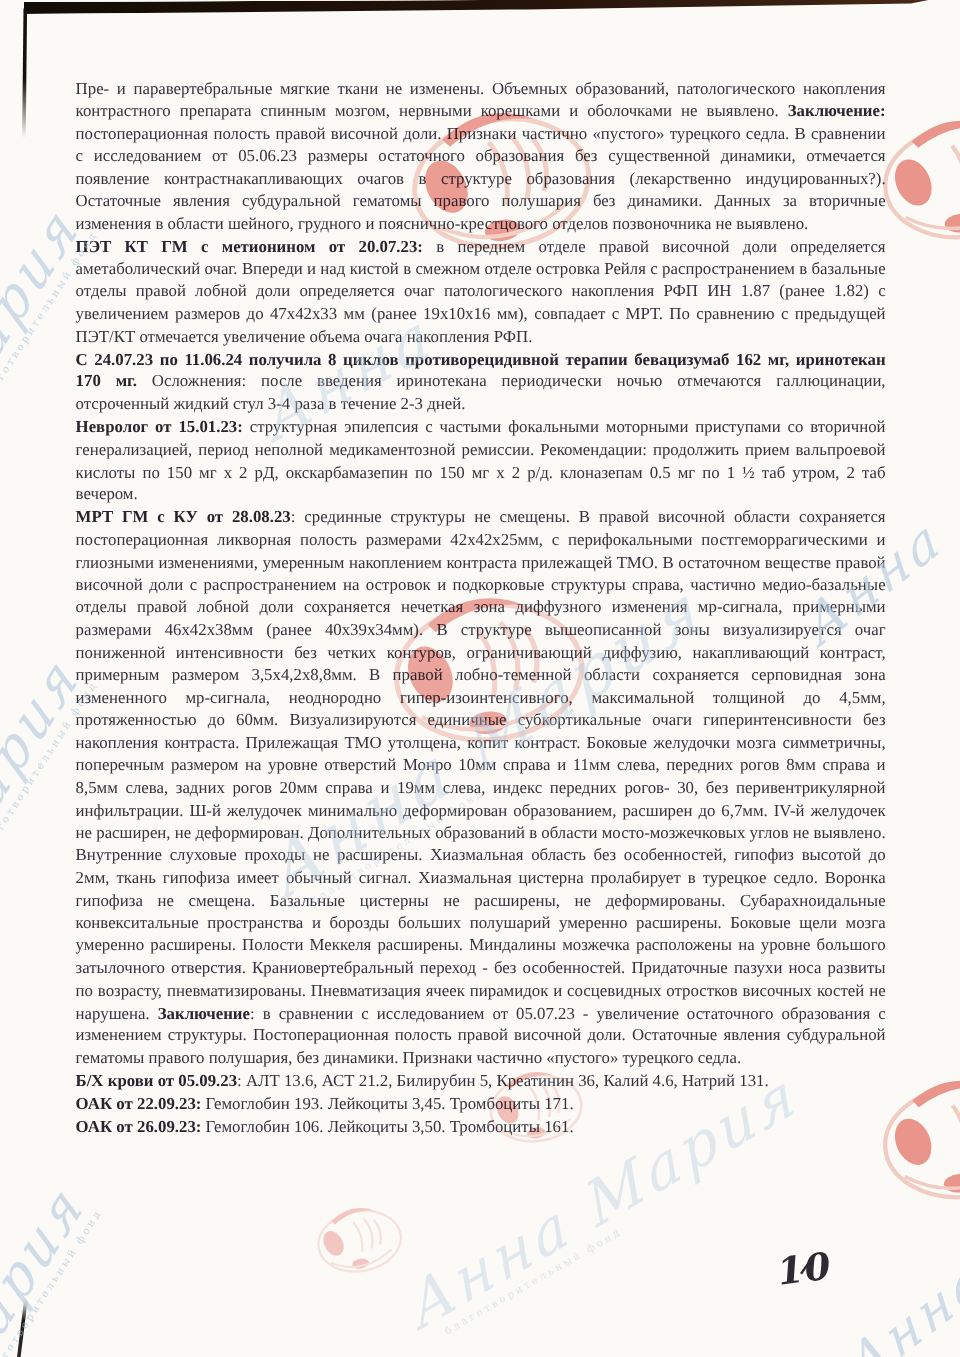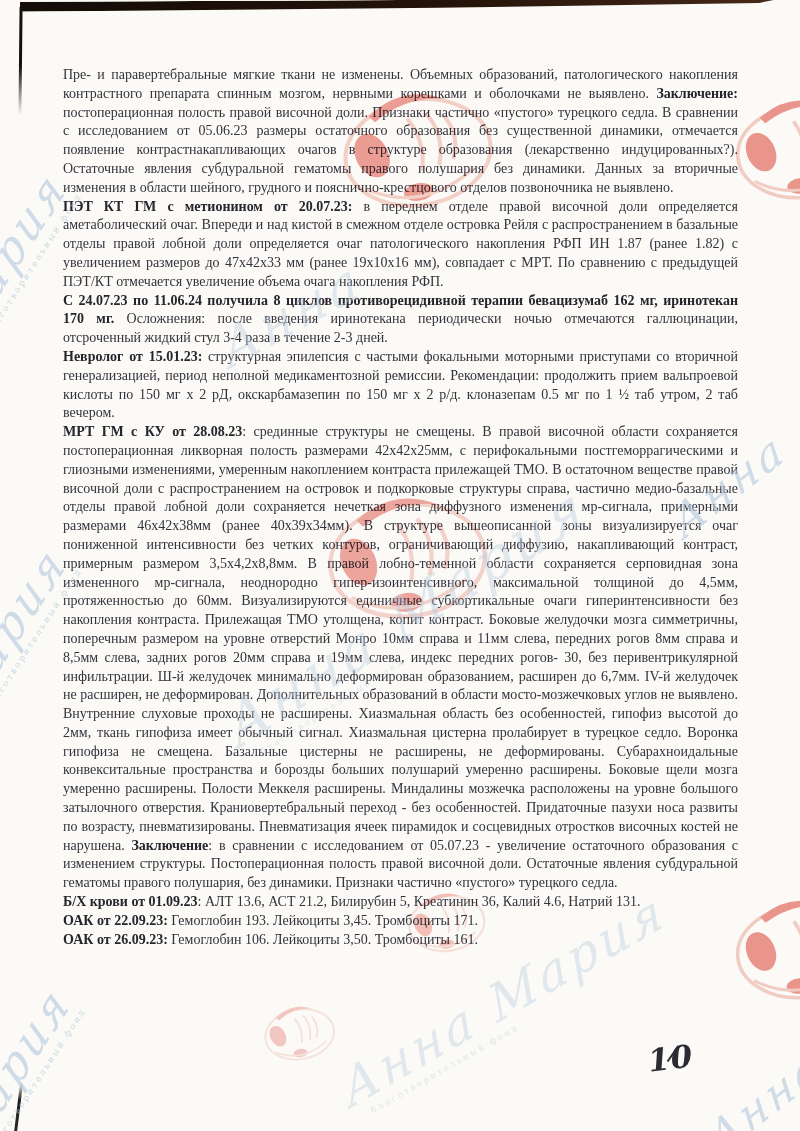--- a/index.html
+++ b/index.html
@@ -101,21 +101,21 @@
   <svg class="stamp" style="left:258px;top:1000px;width:80px;height:64px;opacity:.3;transform:rotate(-10deg)">
       <use href="#wm-logo"></use>
     </svg>
 
   <div class="doc-text">
       <p><span>Пре- и паравертебральные мягкие ткани не изменены. Объемных образований, патологического накопления контрастного препарата спинным мозгом, нервными корешками и оболочками не выявлено. </span><span class="b">Заключение:</span><span> постоперационная полость правой височной доли. Признаки частично «пустого» турецкого седла. В сравнении с исследованием от 05.06.23 размеры остаточного образования без существенной динамики, отмечается появление контрастнакапливающих очагов в структуре образования (лекарственно индуцированных?). Остаточные явления субдуральной гематомы правого полушария без динамики. Данных за вторичные изменения в области шейного, грудного и пояснично-крестцового отделов позвоночника не выявлено.</span></p>
       <p><span class="b">ПЭТ КТ ГМ с метионином от 20.07.23:</span><span>  в переднем отделе правой височной доли определяется аметаболический очаг. Впереди и над кистой в смежном отделе островка Рейля  с распространением в базальные отделы правой лобной доли определяется очаг патологического накопления РФП ИН 1.87 (ранее 1.82) с увеличением размеров до 47х42х33 мм (ранее 19х10х16 мм), совпадает с МРТ. По сравнению с предыдущей ПЭТ/КТ отмечается увеличение объема очага накопления РФП.</span></p>
       <p><span class="b">С 24.07.23 по 11.06.24 получила 8 циклов противорецидивной терапии бевацизумаб 162 мг, иринотекан 170 мг.</span><span> Осложнения: после введения иринотекана  периодически ночью отмечаются галлюцинации, отсроченный жидкий стул 3-4 раза в течение 2-3 дней.</span></p>
       <p><span class="b">Невролог от 15.01.23:</span><span> структурная эпилепсия  с частыми фокальными моторными приступами со вторичной генерализацией, период неполной медикаментозной ремиссии. Рекомендации: продолжить прием вальпроевой кислоты по 150 мг х 2 рД, окскарбамазепин по 150 мг х 2 р/д. клоназепам 0.5 мг по 1 ½ таб утром, 2 таб вечером.</span></p>
       <p><span class="b">МРТ ГМ с КУ от 28.08.23</span><span>: срединные структуры не смещены. В правой височной области сохраняется постоперационная ликворная полость размерами 42х42х25мм, с перифокальными постгеморрагическими и глиозными изменениями, умеренным накоплением контраста прилежащей ТМО. В остаточном веществе правой височной доли с распространением на островок и подкорковые структуры справа, частично медио-базальные отделы правой лобной доли сохраняется нечеткая зона диффузного изменения мр-сигнала, примерными размерами 46х42х38мм (ранее 40х39х34мм). В структуре вышеописанной зоны визуализируется очаг пониженной интенсивности без четких контуров, ограничивающий диффузию, накапливающий контраст, примерным размером 3,5х4,2х8,8мм. В правой лобно-теменной области сохраняется серповидная зона измененного мр-сигнала, неоднородно гипер-изоинтенсивного, максимальной толщиной до 4,5мм, протяженностью до 60мм. Визуализируются единичные субкортикальные очаги гиперинтенсивности без накопления контраста. Прилежащая ТМО утолщена, копит контраст. Боковые желудочки мозга симметричны, поперечным размером на уровне отверстий Монро 10мм справа и 11мм слева, передних рогов 8мм справа и 8,5мм слева, задних рогов 20мм справа и 19мм слева, индекс передних рогов- 30, без перивентрикулярной инфильтрации. Ш-й желудочек минимально деформирован образованием, расширен до 6,7мм. IV-й желудочек не расширен, не деформирован. Дополнительных образований в области мосто-мозжечковых углов не выявлено. Внутренние слуховые проходы не расширены. Хиазмальная область без особенностей, гипофиз высотой до 2мм, ткань гипофиза имеет обычный сигнал. Хиазмальная цистерна пролабирует в турецкое седло. Воронка гипофиза не смещена. Базальные цистерны не расширены, не деформированы. Субарахноидальные конвекситальные пространства и борозды больших полушарий умеренно расширены. Боковые щели мозга умеренно расширены. Полости Меккеля расширены. Миндалины мозжечка расположены на уровне большого затылочного отверстия. Краниовертебральный переход - без особенностей. Придаточные пазухи носа развиты по возрасту, пневматизированы. Пневматизация ячеек пирамидок и сосцевидных отростков височных костей не нарушена. </span><span class="b">Заключение</span><span>: в сравнении с исследованием от 05.07.23 - увеличение остаточного образования с изменением структуры. Постоперационная полость правой височной доли. Остаточные явления субдуральной гематомы правого полушария, без динамики. Признаки частично «пустого» турецкого седла.</span></p>
-      <p><span class="b">Б/Х крови от 01.09.23</span><span>: АЛТ 13.6, АСТ 21.2, Билирубин 5, Креатинин 36, Калий 4.6, Натрий 131.</span></p>
+      <p><span class="b">Б/Х крови от 05.09.23</span><span>: АЛТ 13.6, АСТ 21.2, Билирубин 5, Креатинин 36, Калий 4.6, Натрий 131.</span></p>
       <p><span class="b">ОАК от 22.09.23:</span><span> Гемоглобин 193. Лейкоциты 3,45. Тромбоциты 171.</span></p>
       <p><span class="b">ОАК от 26.09.23:</span><span> Гемоглобин 106. Лейкоциты 3,50. Тромбоциты 161.</span></p>
     </div>
 
   <div class="wm-script wm-edge" style="left:-16px;top:290px;transform:rotate(-57deg);font-size:46px;">
     <span class="wm-big">Мария</span>
     <span class="wm-small">благотворительный фонд</span>
   </div>
   <div class="wm-script wm-edge" style="left:-16px;top:665px;transform:rotate(-57deg);font-size:46px;">
     <span class="wm-big">Мария</span>

